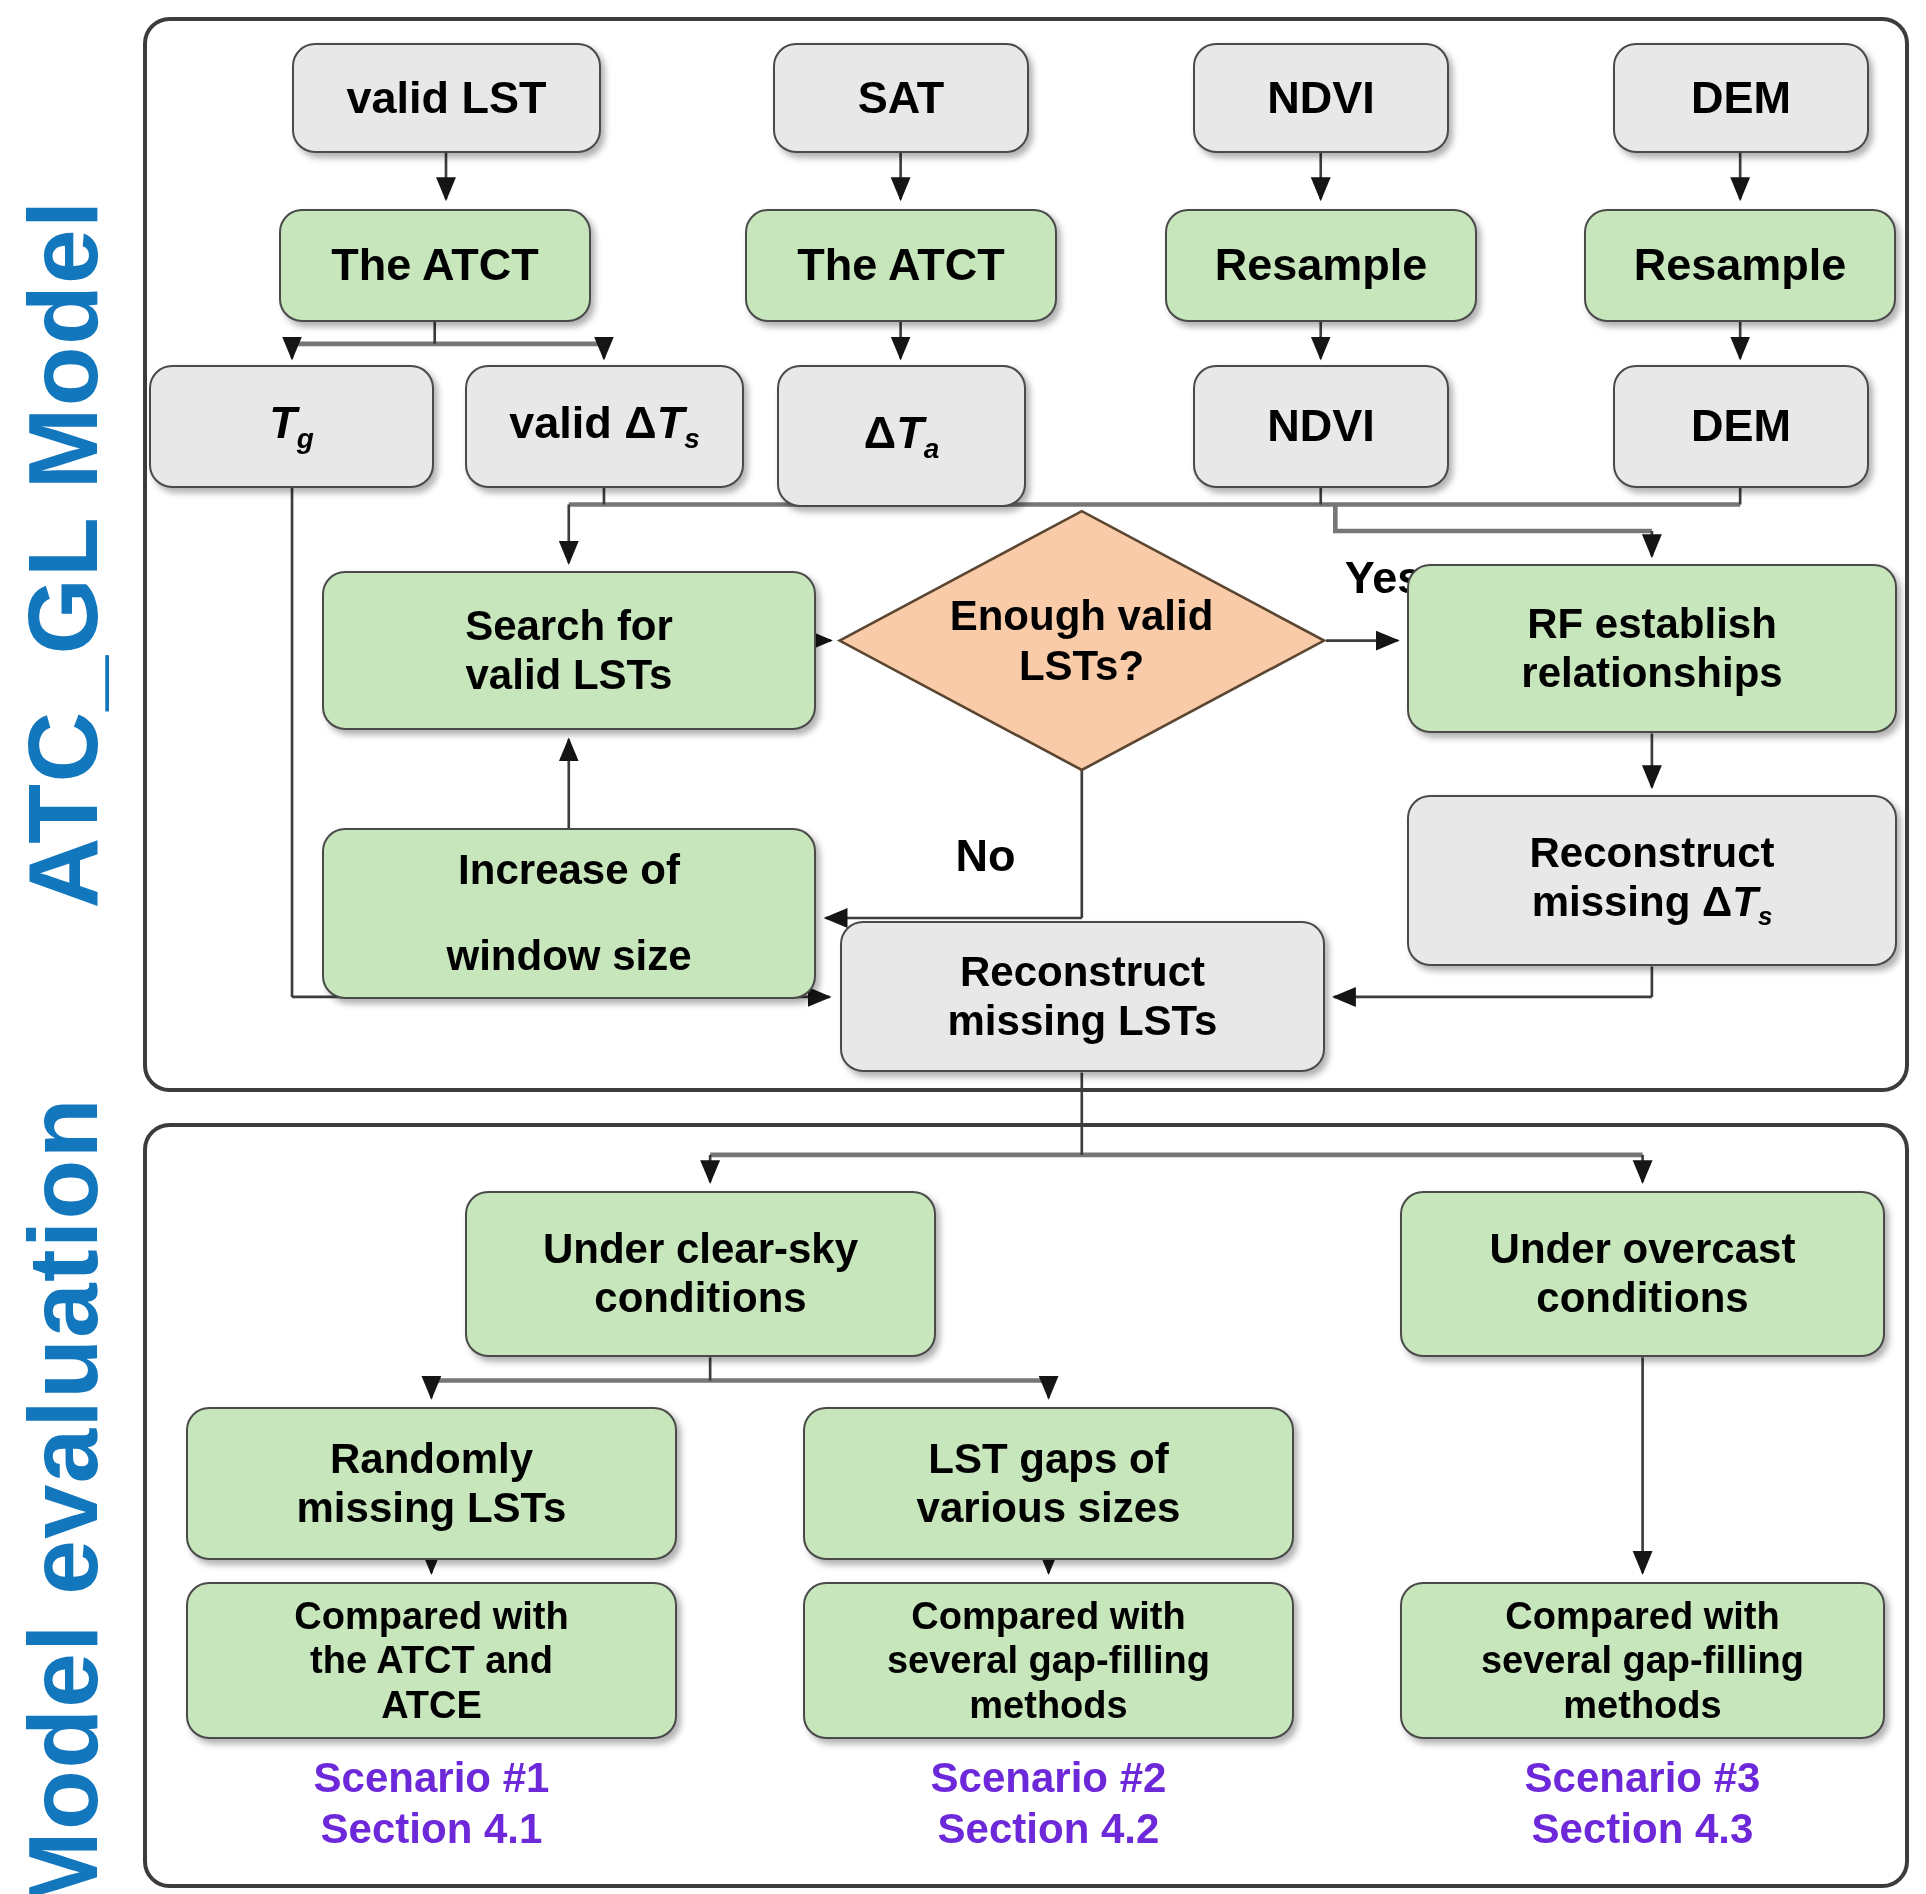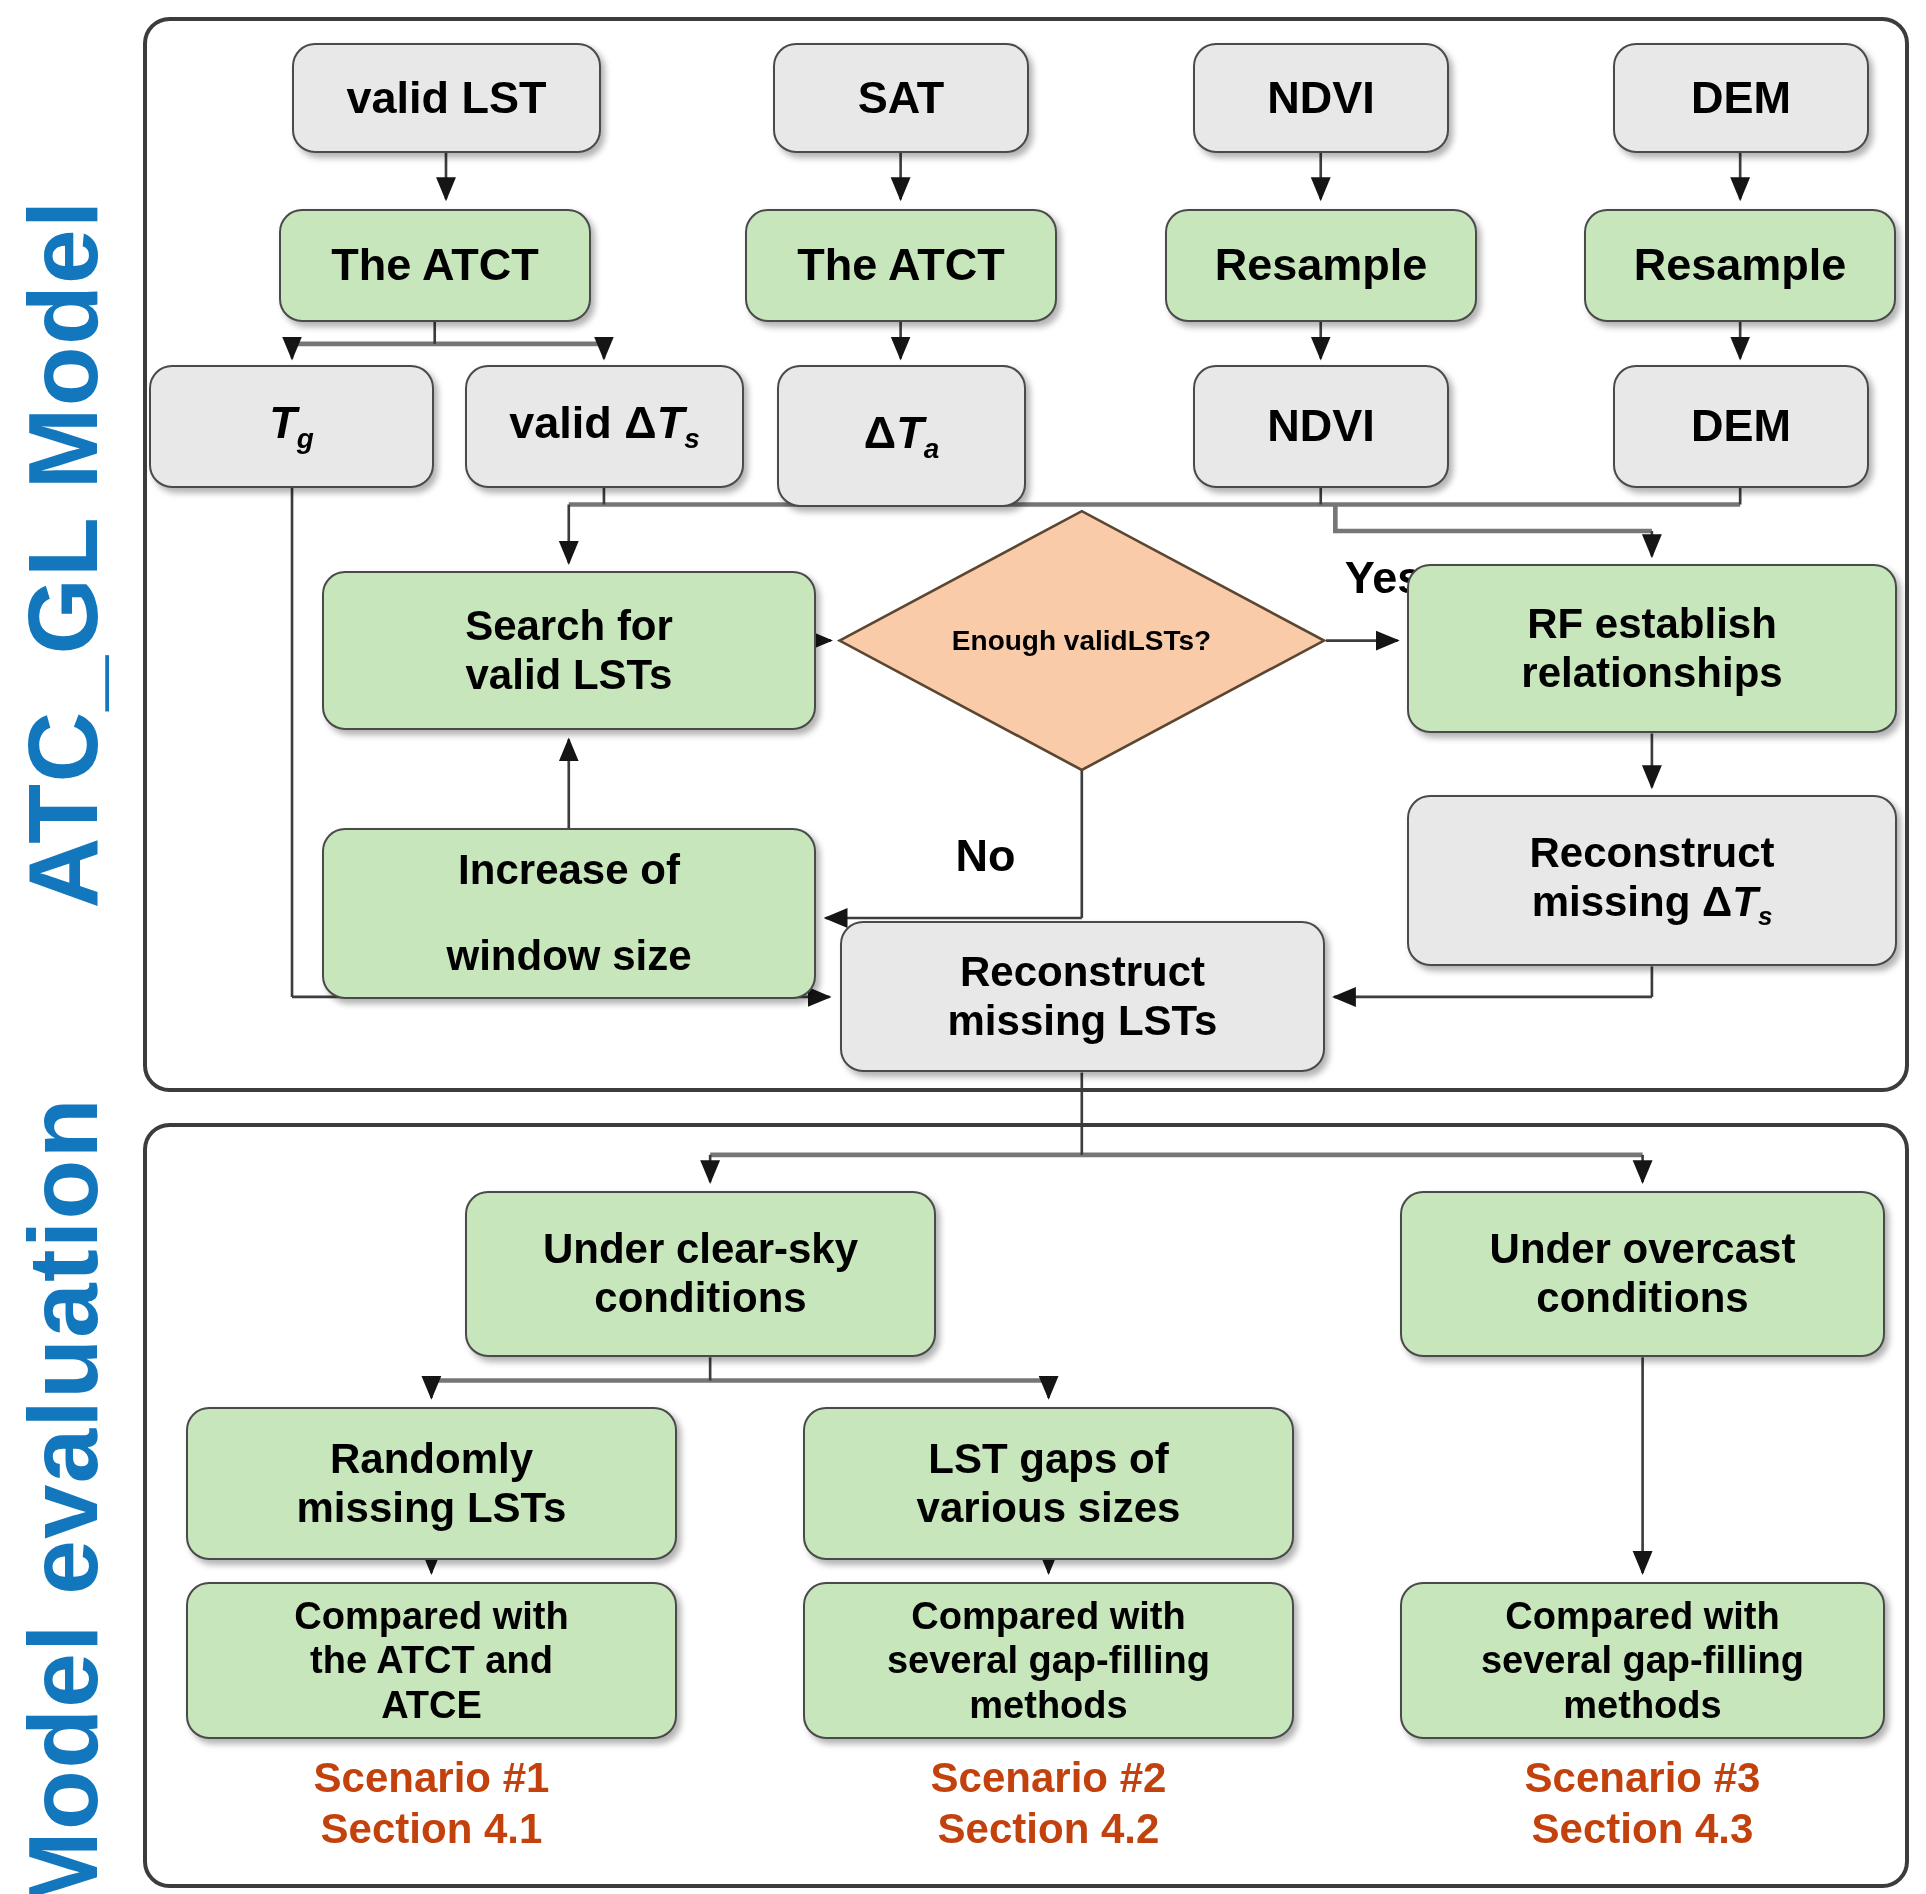--- a/index.html
+++ b/index.html
@@ -17,23 +17,23 @@
   .gray{background:var(--gray);}
   .green{background:var(--green);}
   .fs1{font-size:45px;}   
   .fs2{font-size:42px;}   
   .fs3{font-size:38px;}   
   .sub{font-size:0.62em;font-style:italic;font-weight:bold;vertical-align:-0.35em;}
   .tvar{font-style:italic;}
   .vlabel{position:absolute;transform:translate(-50%,-50%) rotate(-90deg);white-space:nowrap;
           font-size:98px;font-weight:bold;color:var(--blue);letter-spacing:1.3px;}
   .branch{position:absolute;font-size:45px;font-weight:bold;color:#000;text-align:center;}
-  .dtext{position:absolute;display:flex;flex-direction:row;align-items:center;justify-content:center;
-         text-align:center;font-weight:bold;font-size:28px;line-height:1.18;color:#000;}
-  .scenario{position:absolute;text-align:center;font-weight:bold;font-size:42px;line-height:1.22;color:#c2410c;}
+  .dtext{position:absolute;display:flex;flex-direction:column;align-items:center;justify-content:center;
+         text-align:center;font-weight:bold;font-size:42px;line-height:1.18;color:#000;}
+  .scenario{position:absolute;text-align:center;font-weight:bold;font-size:42px;line-height:1.22;color:#6d28d9;}
 </style>
 </head>
 <body>
 
 <div id="stage">
 
   <svg id="wires" viewBox="0 0 2902 2855" xmlns="http://www.w3.org/2000/svg">
     <defs>
       <marker id="ah" markerWidth="40" markerHeight="34" refX="33" refY="16" orient="auto" markerUnits="userSpaceOnUse">
         <path d="M0,1 L36,16 L0,31 Z" fill="#151515"></path>

